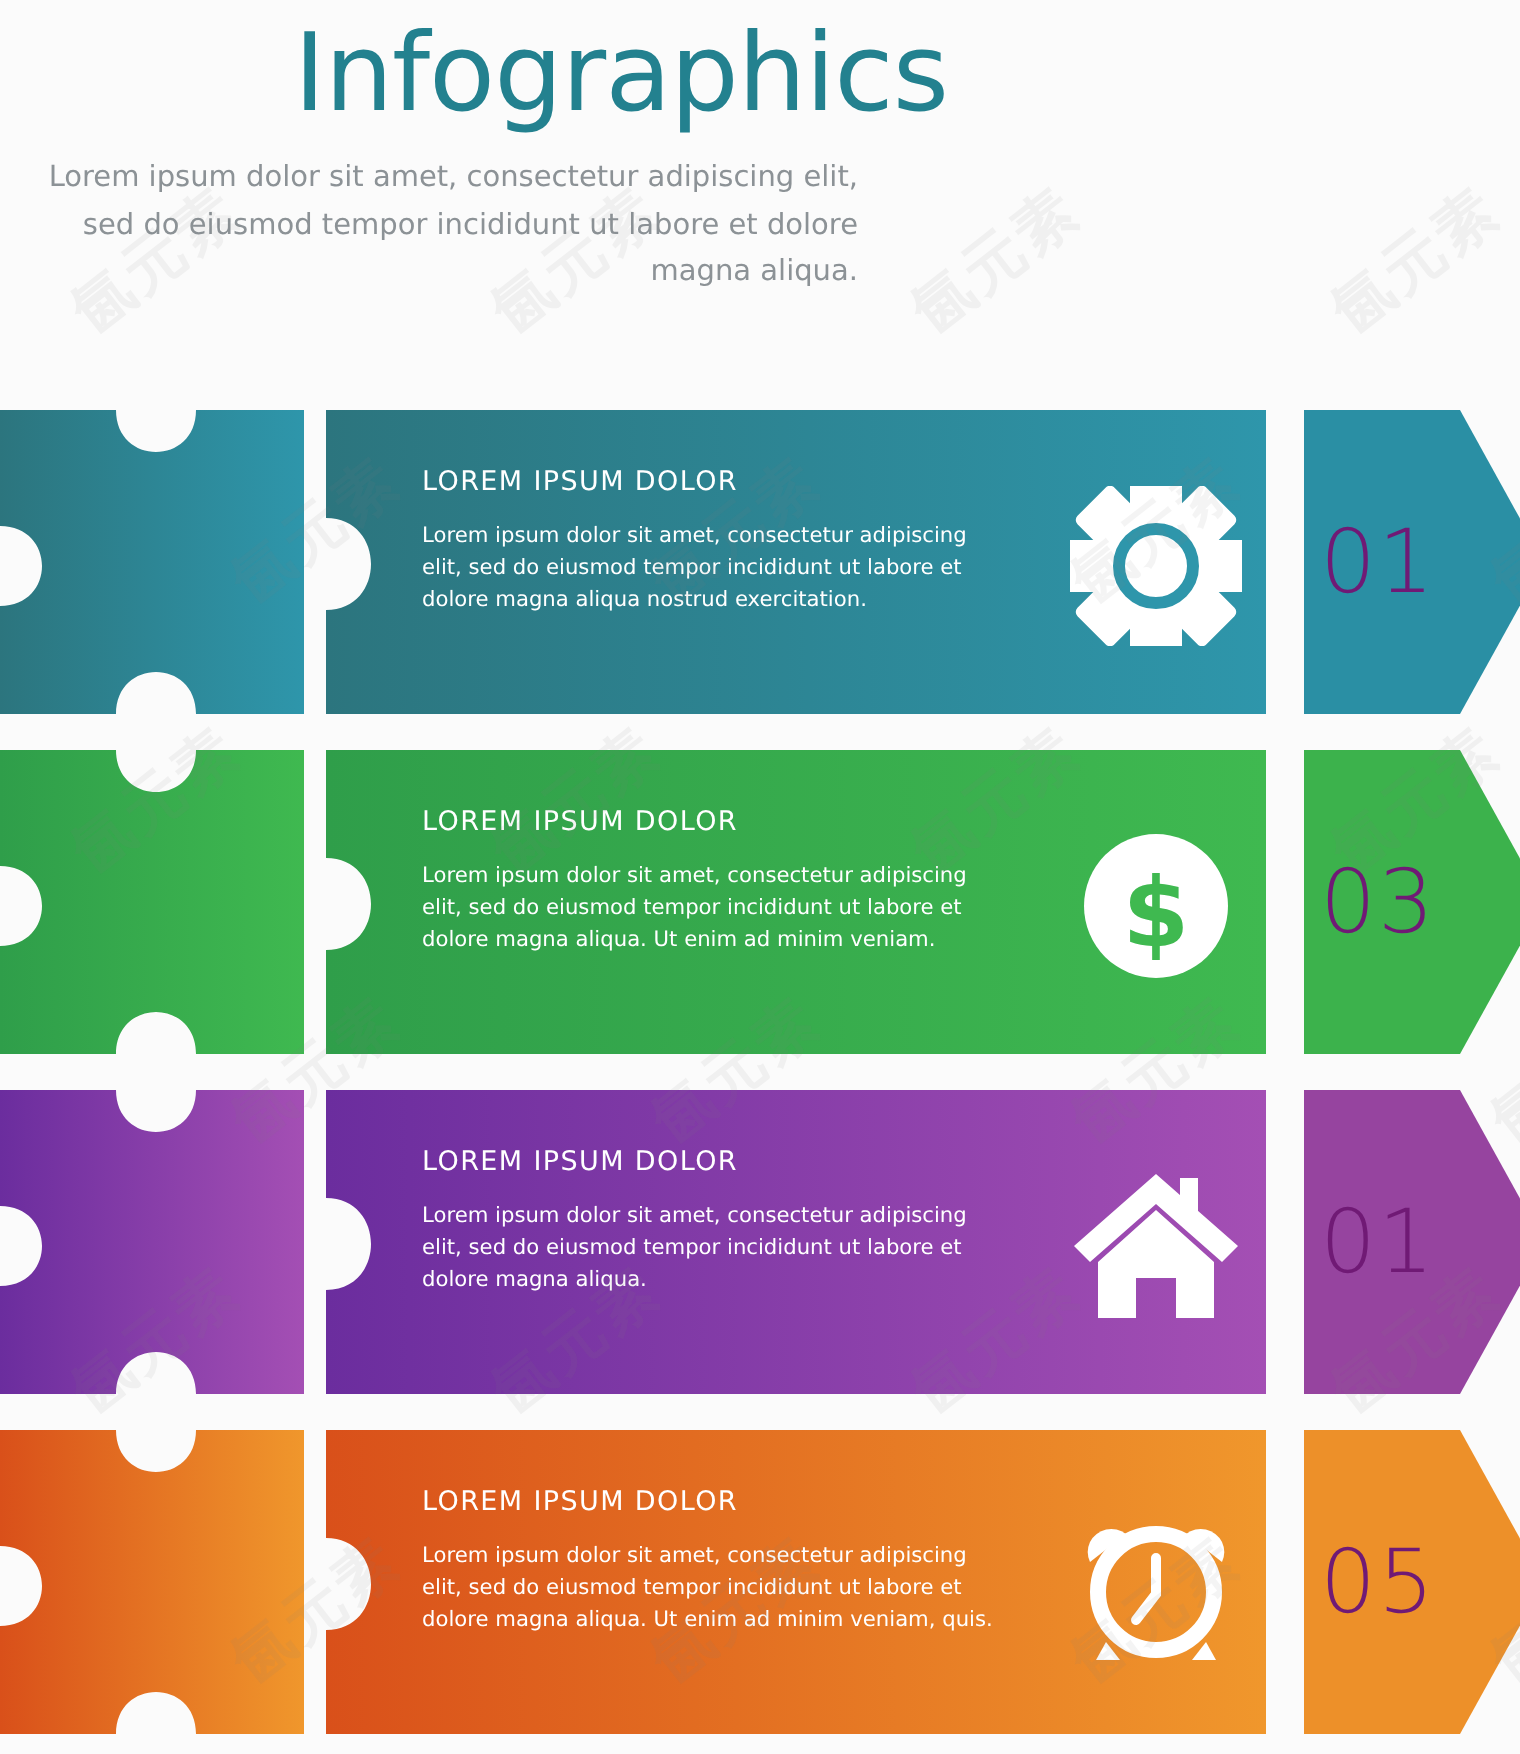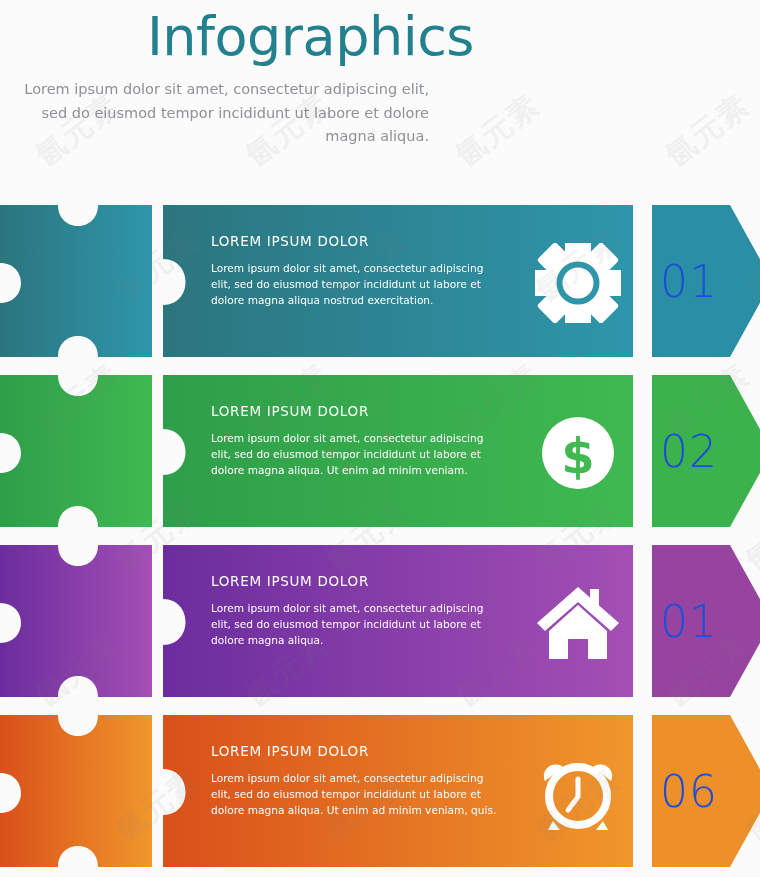--- a/index.html
+++ b/index.html
@@ -94,21 +94,21 @@
   .icon-wrap {
     position:absolute; top:38px; left:535px;
     width:86px; height:80px; z-index:3;
   }
   .num {
     position:absolute; top:0; left:660px;
     width:80px; height:152px;
     display:flex; align-items:center; justify-content:flex-start;
     font-family:"DejaVu Sans", sans-serif;
     font-size:44px;
-    color:#1d4ed8;
+    color:#701a75;
     letter-spacing:1px;
     z-index:3;
     font-weight:300;
   }
 </style>
 </head>
 <body>
 
 <div id="header">
   <div id="page-title">Infographics</div>
@@ -208,21 +208,21 @@
     <div class="content">
       <div class="band-heading">LOREM IPSUM DOLOR</div>
       <div class="band-body">Lorem ipsum dolor sit amet, consectetur adipiscing elit, sed do eiusmod tempor incididunt ut labore et dolore magna aliqua. Ut enim ad minim veniam.</div>
     </div>
 
     <div class="icon-wrap" style="color:#3fb950"><svg width="86" height="80" viewBox="0 0 86 80">
       <circle cx="43" cy="40" r="36" fill="#fff"></circle>
       <text x="43" y="60" text-anchor="middle" font-family="DejaVu Sans, sans-serif" font-size="48" font-weight="700" fill="currentColor">$</text>
     </svg></div>
 
-    <div class="num">02</div>
+    <div class="num">03</div>
   </div>
     <div class="band" style="top: 545px;">
     <div class="puzzle">
       <svg width="160" height="152" viewBox="0 0 160 152">
         <defs>
           <linearGradient id="g2" x1="0" y1="0" x2="1" y2="0">
             <stop offset="0%" stop-color="#6b2d9e"></stop>
             <stop offset="100%" stop-color="#a44fb4"></stop>
           </linearGradient>
         </defs>
@@ -305,21 +305,21 @@
 
     <div class="icon-wrap" style="color:#f0972c"><svg width="86" height="80" viewBox="0 0 86 80">
       <path d="M10 18 a12 12 0 0 1 18 -4 l-18 14 a12 12 0 0 1 0 -10 z" fill="#fff"></path>
       <path d="M76 18 a12 12 0 0 0 -18 -4 l18 14 a12 12 0 0 0 0 -10 z" fill="#fff"></path>
       <circle cx="43" cy="43" r="29" fill="none" stroke="#fff" stroke-width="8"></circle>
       <path d="M43 26 L43 44 L33 57" fill="none" stroke="#fff" stroke-width="5" stroke-linecap="round"></path>
       <path d="M18 68 l-5 9 l12 0 z" fill="#fff"></path>
       <path d="M68 68 l5 9 l-12 0 z" fill="#fff"></path>
     </svg></div>
 
-    <div class="num">06</div>
+    <div class="num">05</div>
   </div>
   </div>
 
 <div id="watermarks">
     <div class="wm" style="left: 30px; top: 110px;">氤元素</div>
     <div class="wm" style="left: 240px; top: 110px;">氤元素</div>
     <div class="wm" style="left: 450px; top: 110px;">氤元素</div>
     <div class="wm" style="left: 660px; top: 110px;">氤元素</div>
     <div class="wm" style="left: 110px; top: 245px;">氤元素</div>
     <div class="wm" style="left: 320px; top: 245px;">氤元素</div>

